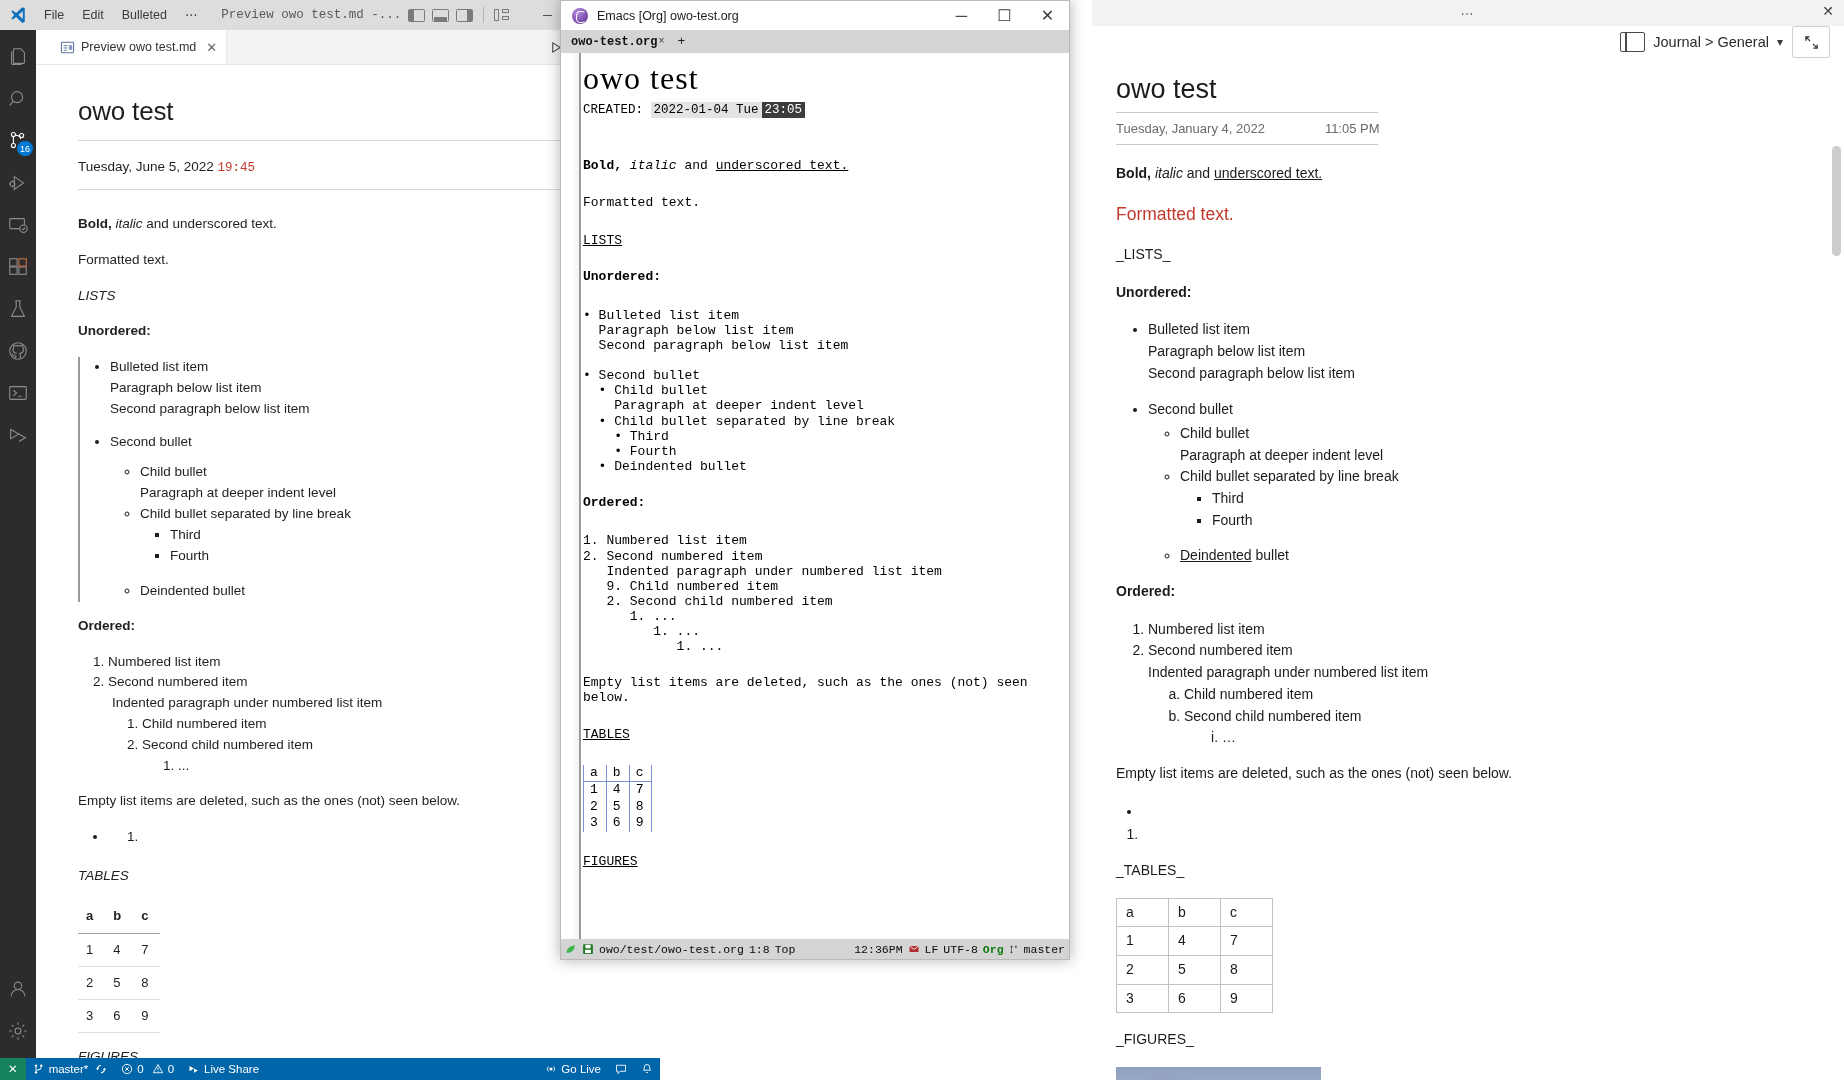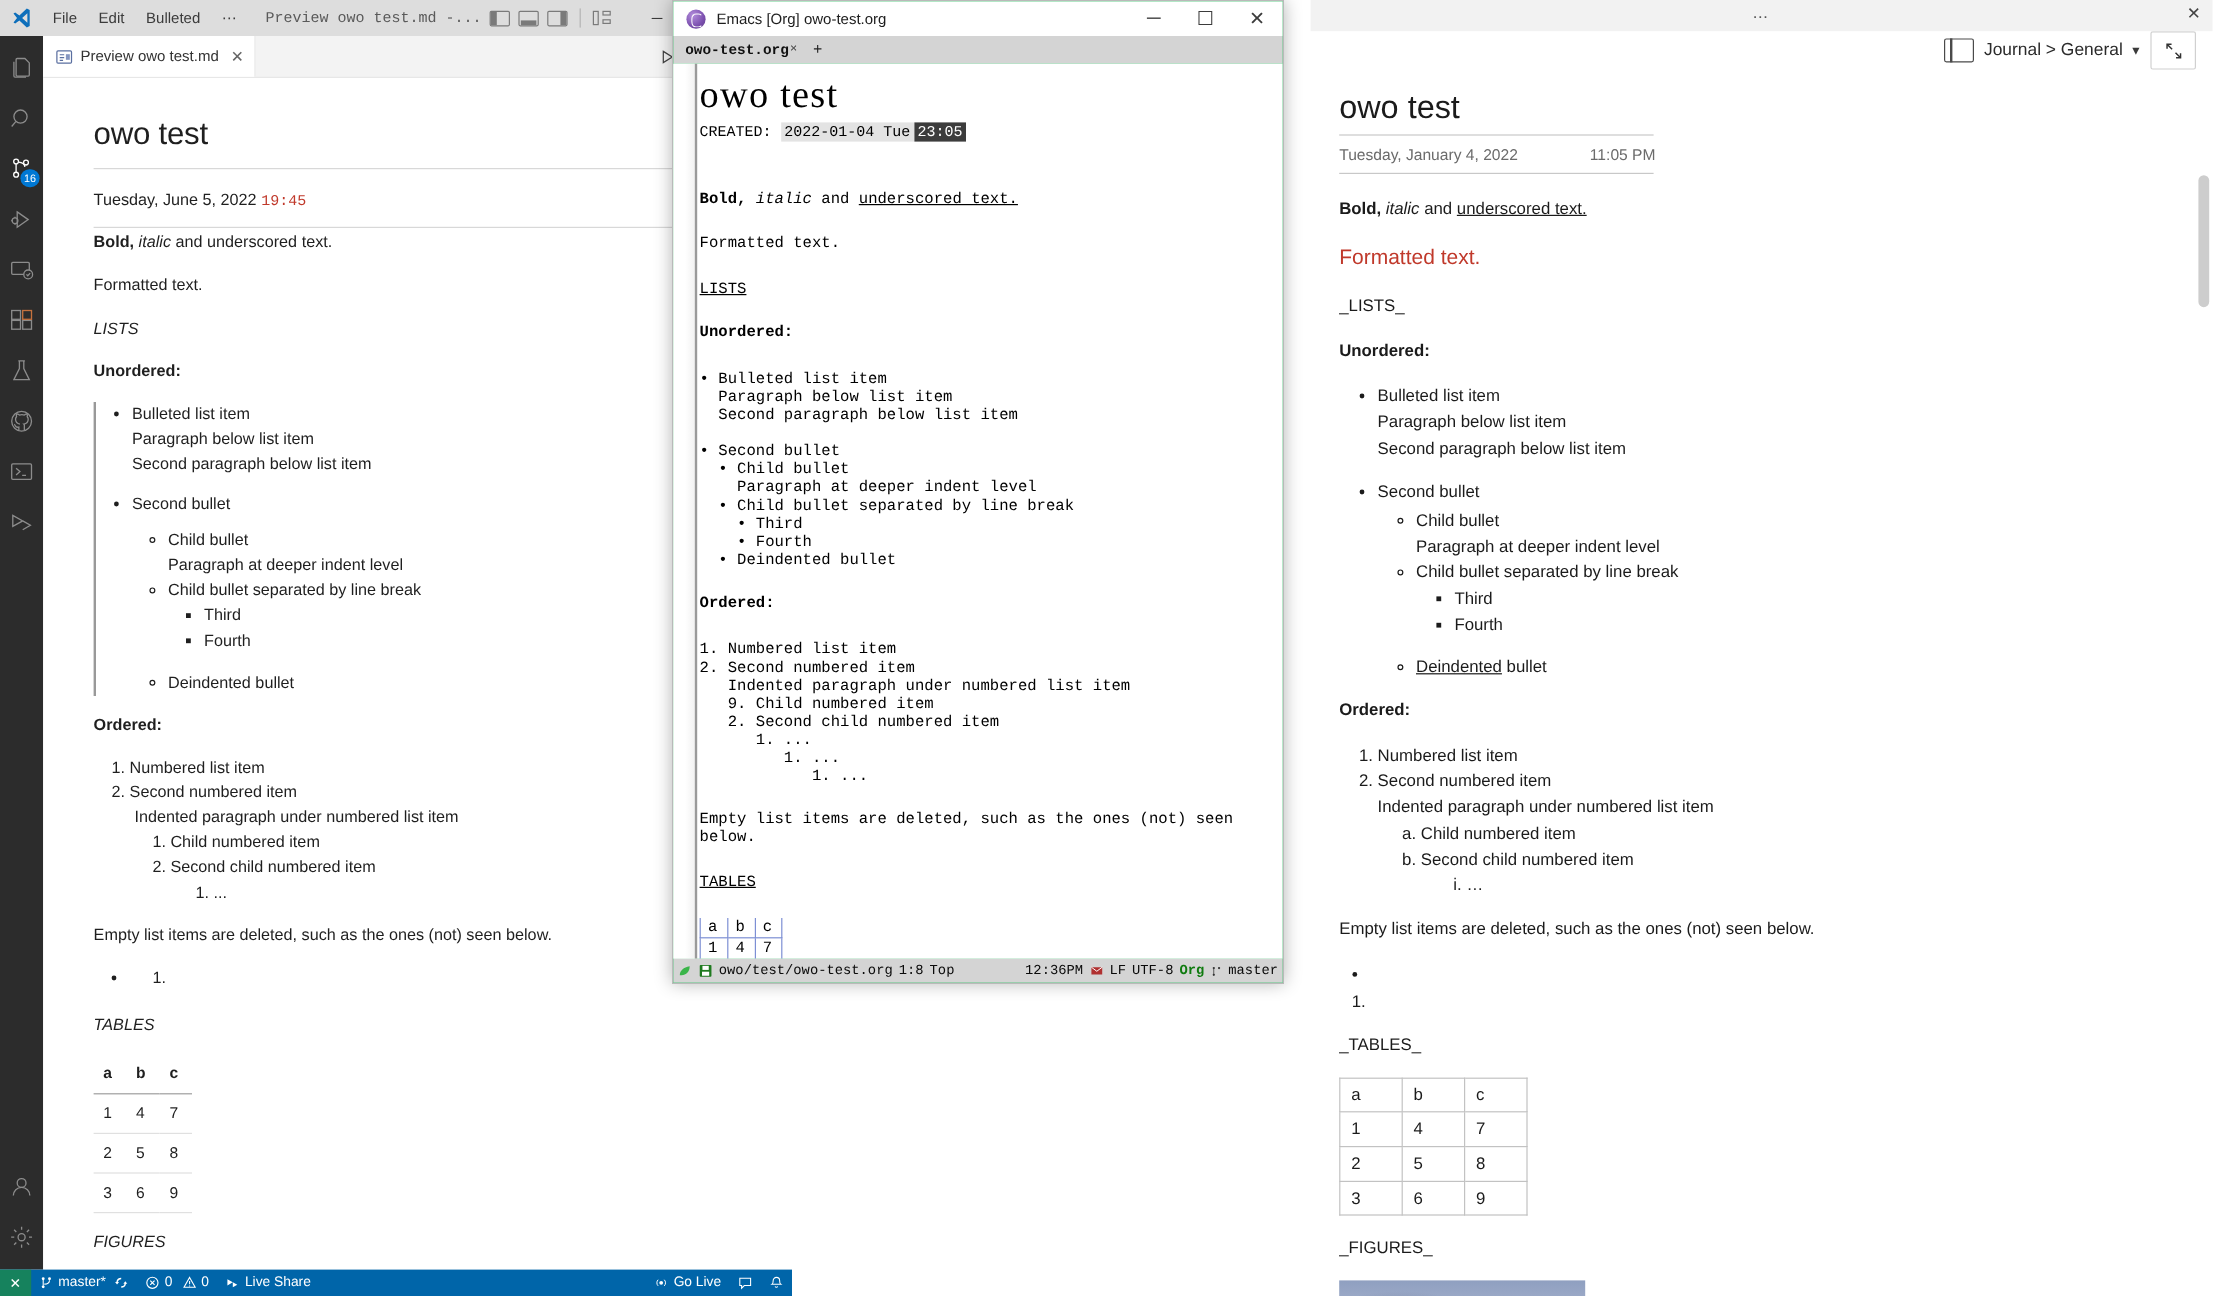--- a/index.html
+++ b/index.html
@@ -50,32 +50,32 @@
     font-size: 9px; min-width: 15px; height: 15px; border-radius: 8px;
     display: flex; align-items: center; justify-content: center; padding: 0 3px;
     font-family: "Liberation Sans", sans-serif;
   }
   .vs-act-spacer { flex: 1; }
 
   .vs-editor { flex: 1; display: flex; flex-direction: column; background: #fff; position: relative; }
   .vs-tabsrow { height: 35px; background: #f3f3f3; display: flex; align-items: stretch; border-bottom: 1px solid #e7e7e7; }
   .vs-tab {
     background: #fff; display: flex; align-items: center; gap: 6px;
-    padding: 0 9px 0 10px; font-size: 12.5px; color: #333; border-right: 1px solid #e7e7e7;
+    padding: 0 9px 0 24px; font-size: 12.5px; color: #333; border-right: 1px solid #e7e7e7;
   }
   .vs-tab .ticon { width: 15px; height: 15px; position: relative; }
   .vs-tab .tclose { color: #666; font-size: 13px; margin-left: 4px; }
   .vs-tabsactions { margin-left: auto; display: flex; align-items: center; gap: 0; padding-right: 6px; }
   .vs-tabact { width: 28px; height: 35px; display: flex; align-items: center; justify-content: center; color: #424242; }
   .vs-tabact svg { width: 15px; height: 15px; }
 
   .vs-preview { flex: 1; overflow: hidden; position: relative; padding: 26px 38px 0 42px; }
   .md { font-family: "Liberation Sans", sans-serif; color: #1f1f1f; font-size: 13.5px; line-height: 1.55; }
   .md h1 { font-size: 26px; font-weight: 400; letter-spacing: -0.2px; padding-bottom: 9px; border-bottom: 1px solid #d8d8d8; margin-bottom: 16px; }
-  .md .dateline { padding-bottom: 10px; border-bottom: 1px solid #d8d8d8; margin-bottom: 2px; font-size: 13.5px; }
+  .md .dateline { padding-bottom: 10px; border-bottom: 1px solid #d8d8d8; margin-bottom: 24px; font-size: 13.5px; }
   .md .timecode { color: #c0392b; font-family: "Liberation Mono", monospace; font-size: 12.5px; }
   .md p { margin: 0 0 15px 0; }
   .md .ital { font-style: italic; }
   .md .bold { font-weight: bold; }
   .md ul, .md ol { margin: 0 0 14px 0; padding-left: 30px; }
   .md li { margin: 0; }
   .md ul { list-style-type: disc; }
   .md ul ul { list-style-type: circle; }
   .md ul ul ul { list-style-type: square; }
   .md .hoverbar { border-left: 2px solid #999; padding-left: 0; margin-left: 0; }
@@ -89,22 +89,22 @@
     background: #0065a9; color: #fff; display: flex; align-items: center;
     font-size: 11.5px;
   }
   .vs-st { display: flex; align-items: center; gap: 4px; padding: 0 7px; height: 22px; }
   .vs-st.remote { background: #16825d; padding: 0 8px; }
   .vs-st svg { width: 12px; height: 12px; fill: #fff; }
   .vs-st-spacer { flex: 1; }
 
   
   .emacs {
-    position: absolute; left: 560px; top: 0; width: 510px; height: 820px;
-    background: #22c55e; border: 1px solid #b9b9b9; box-shadow: 0 0 14px rgba(0,0,0,.30);
+    position: absolute; left: 560px; top: 0; width: 510px; height: 960px;
+    background: #fdba74; border: 1px solid #b9b9b9; box-shadow: 0 0 14px rgba(0,0,0,.30);
     overflow: hidden;
   }
   .em-titlebar { height: 29px; background: #fff; display: flex; align-items: center; }
   .em-logo { width: 16px; height: 16px; margin: 0 9px 0 11px; border-radius: 50%;
     background: radial-gradient(circle at 35% 30%, #b28ddb 0%, #7b4fae 60%, #5d3a87 100%); position: relative; }
   .em-logo::after { content: ""; position: absolute; left: 4px; top: 3px; width: 8px; height: 10px;
     border: 1.4px solid #fff; border-radius: 40% 40% 40% 40%; border-right-color: transparent; }
   .em-title { font-size: 12.5px; color: #1d1d1d; }
   .em-wbtns { margin-left: auto; display: flex; }
   .em-wbtn { width: 43px; height: 29px; display: flex; align-items: center; justify-content: center; color: #3b3b3b; }

